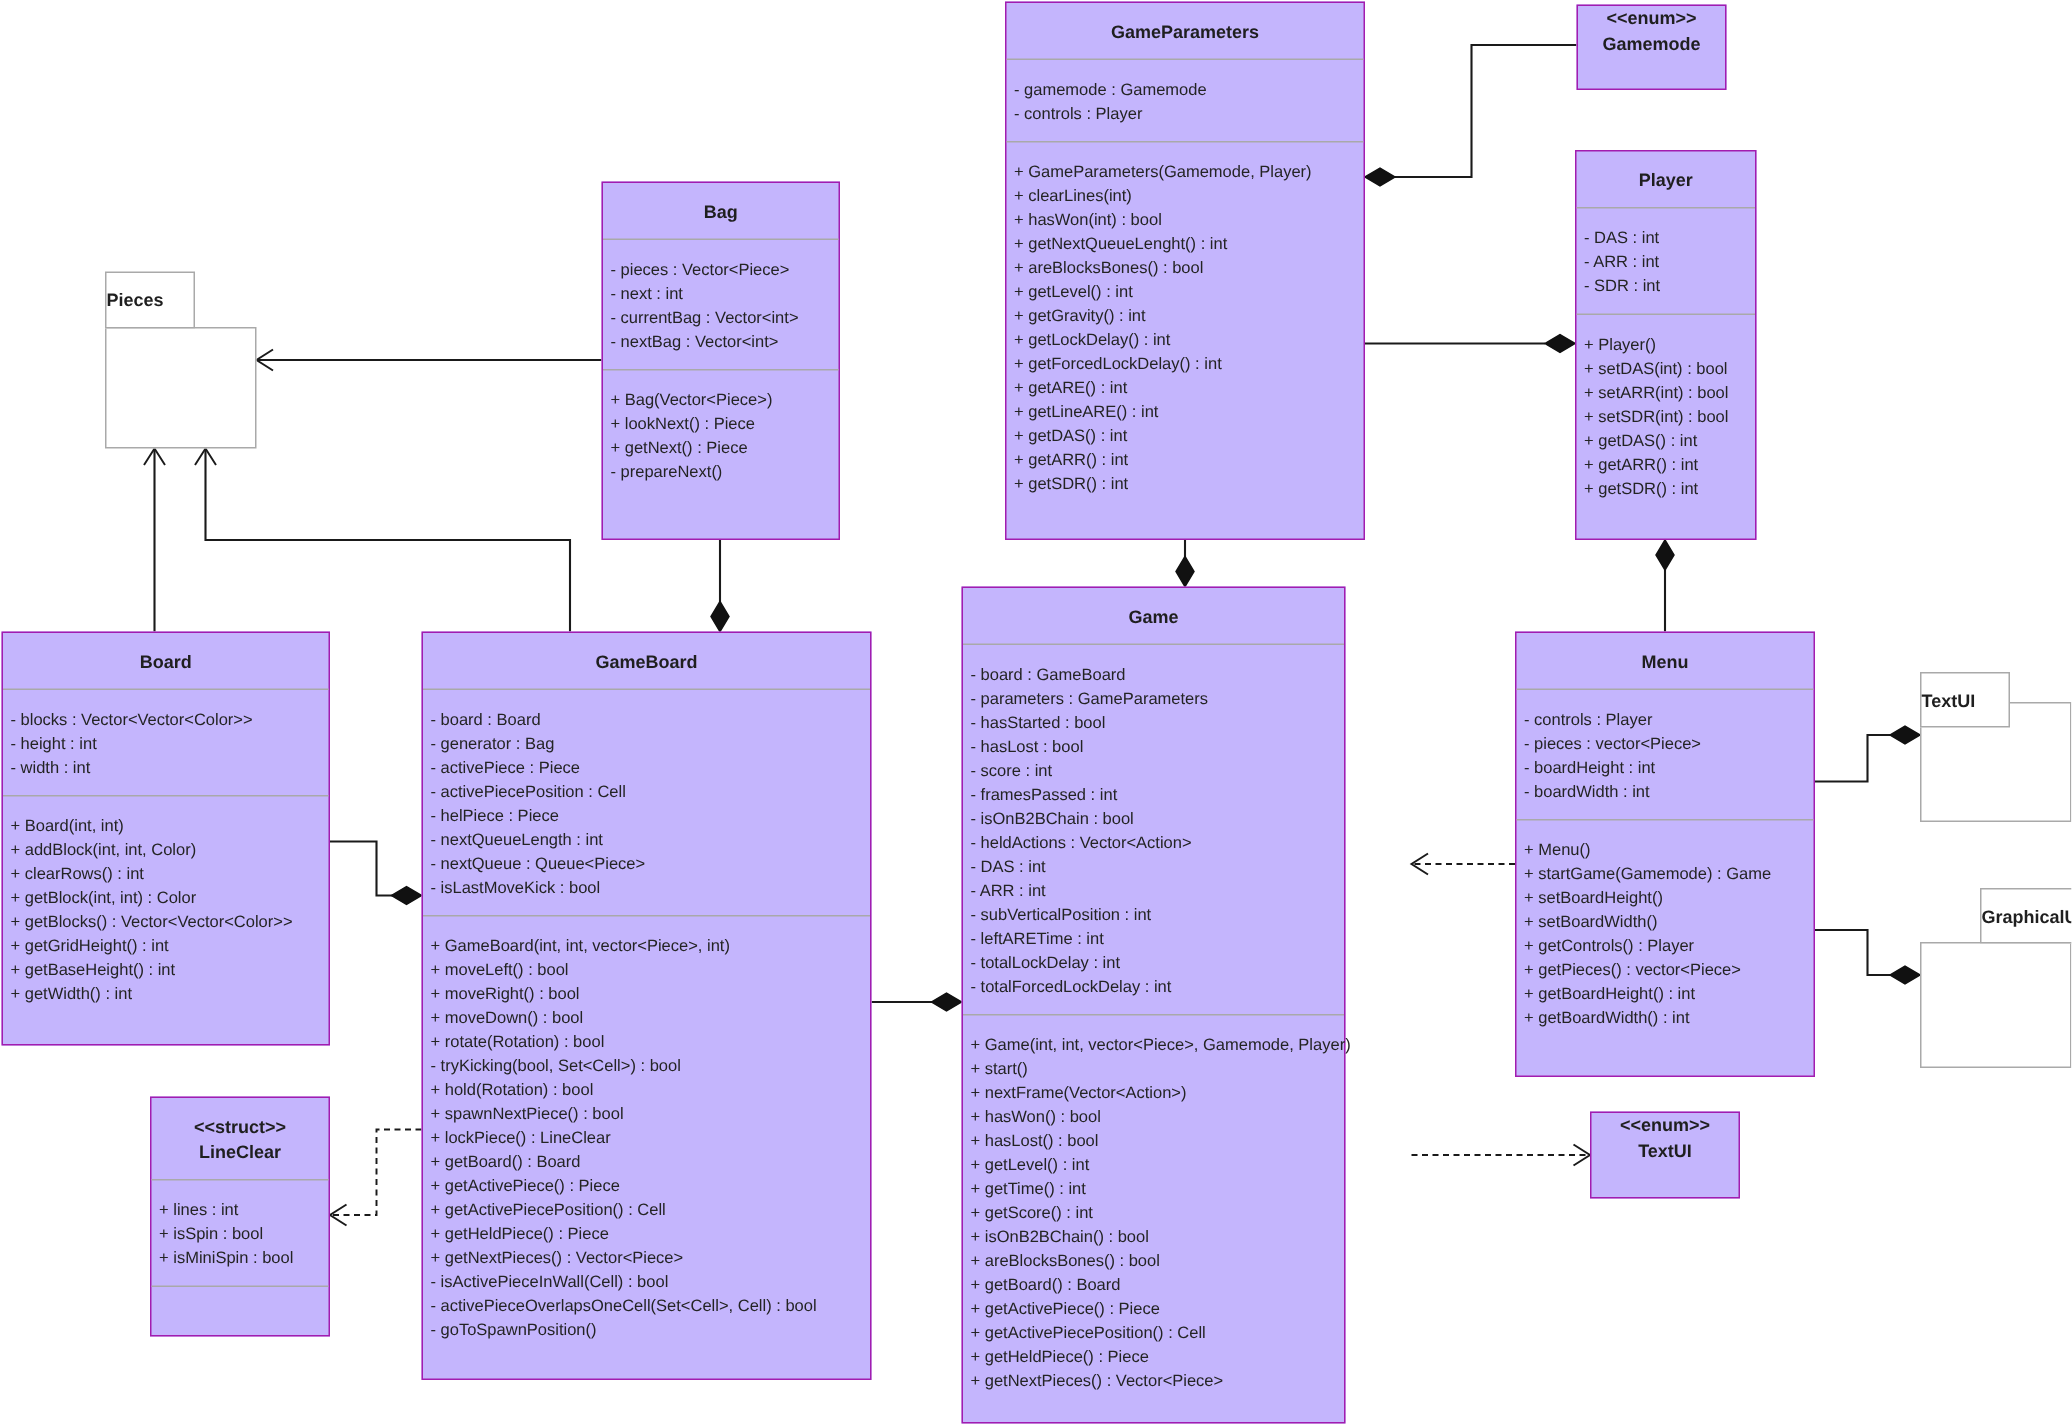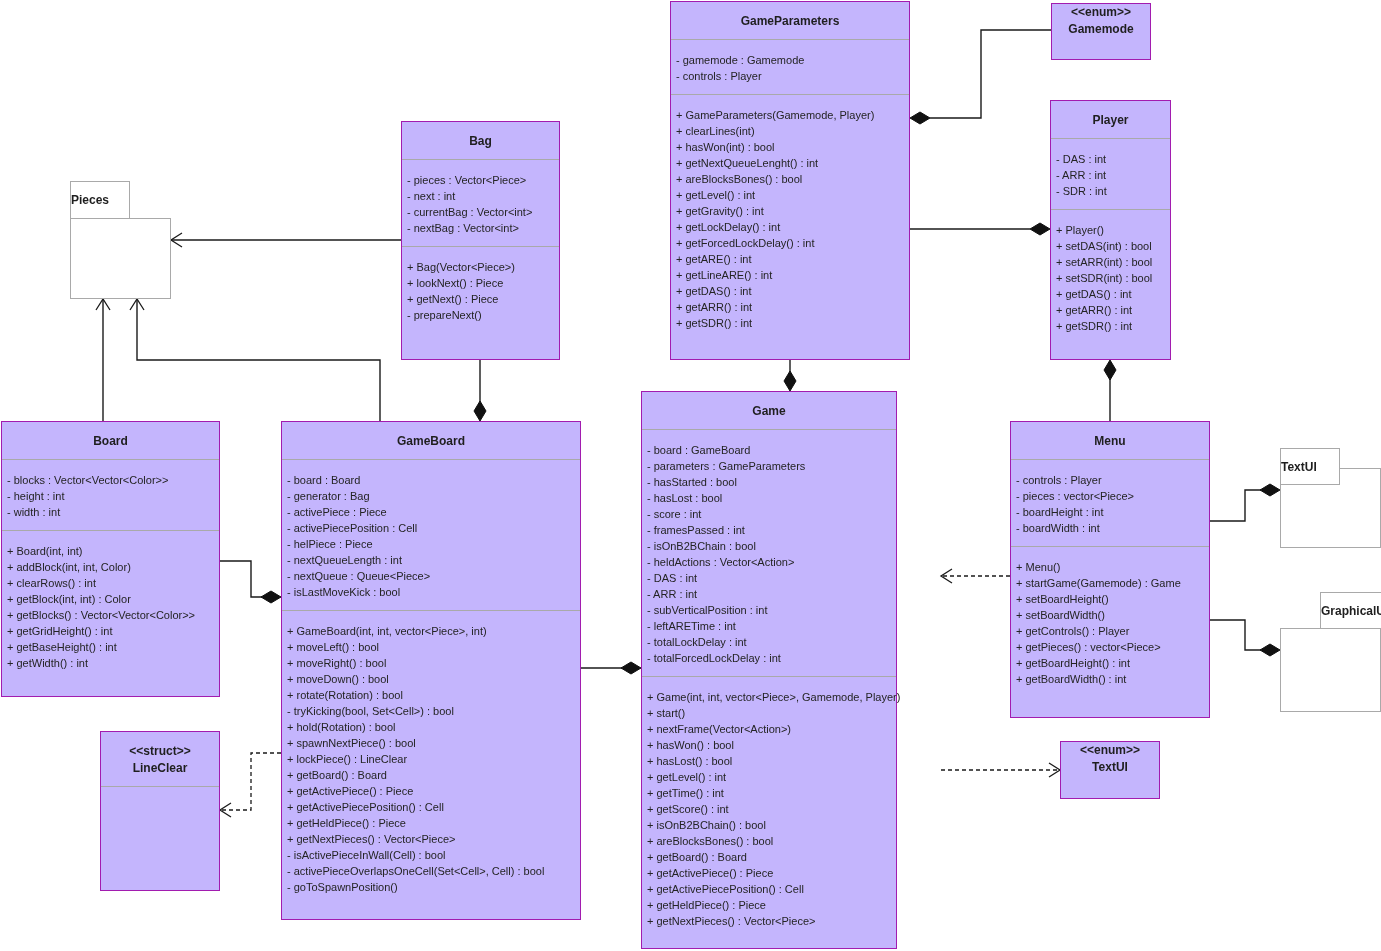--- a/index.html
+++ b/index.html
@@ -296,20 +296,25 @@
   <div class="pkg-tab" style="left:1320px;top:592px;width:92px;height:37px">
     <span>GraphicalUI</span>
   </div>
   <div class="pkg-body" style="left:1280px;top:628px;width:101px;height:84px"></div>
 
   <div class="uml-class" style="left:100px;top:731px;width:120px;height:160px">
     <div class="uml-title two-line">
       <div>&lt;&lt;struct&gt;&gt;</div>
       <div>LineClear</div>
     </div>
+    <div class="compartment">
+        <div class="member">+ lines : int</div>
+        <div class="member">+ isSpin : bool</div>
+        <div class="member">+ isMiniSpin : bool</div>
+      </div>
     <div class="compartment empty"></div>
   </div>
 
   <div class="uml-class uml-enum" style="left:1060px;top:741px;width:100px;height:58px">
     <div class="enum-inner">
       <div>&lt;&lt;enum&gt;&gt;</div>
       <div>TextUI</div>
     </div>
   </div>
 

